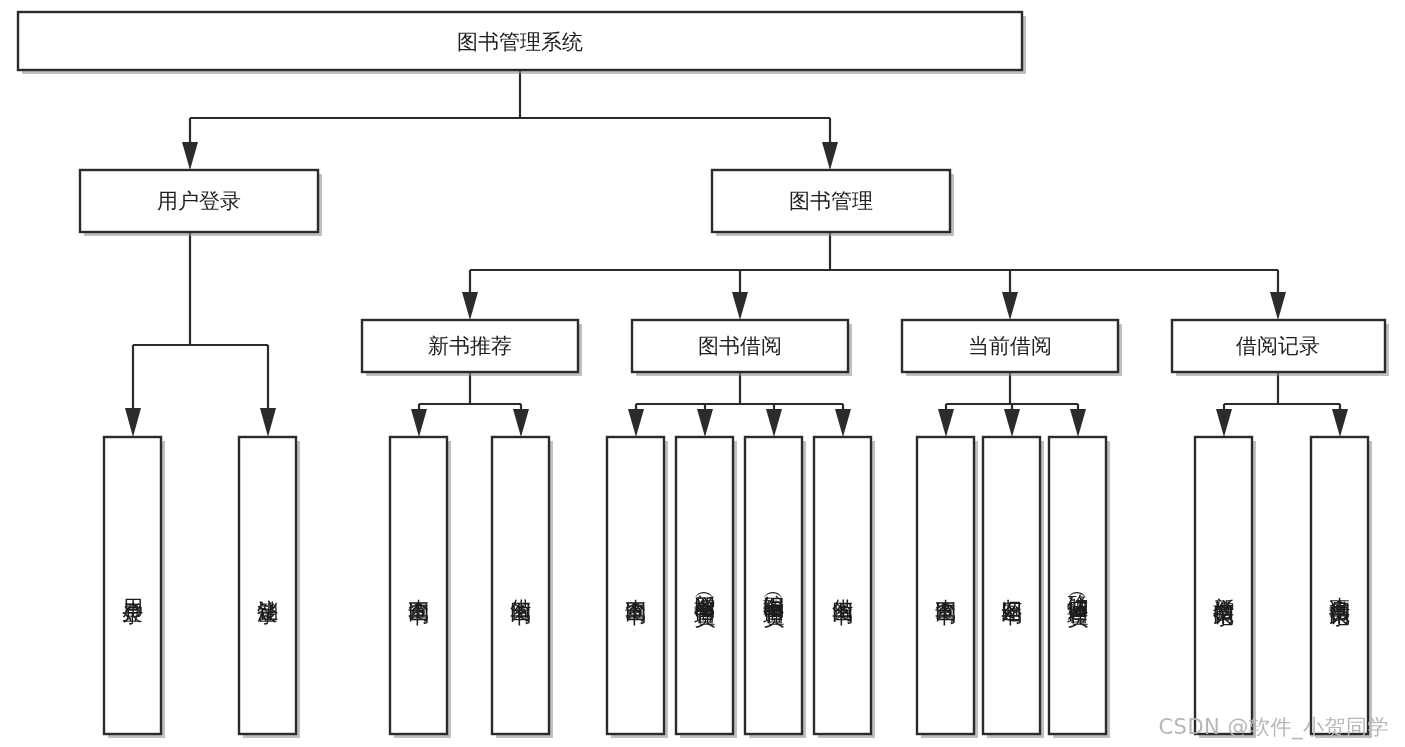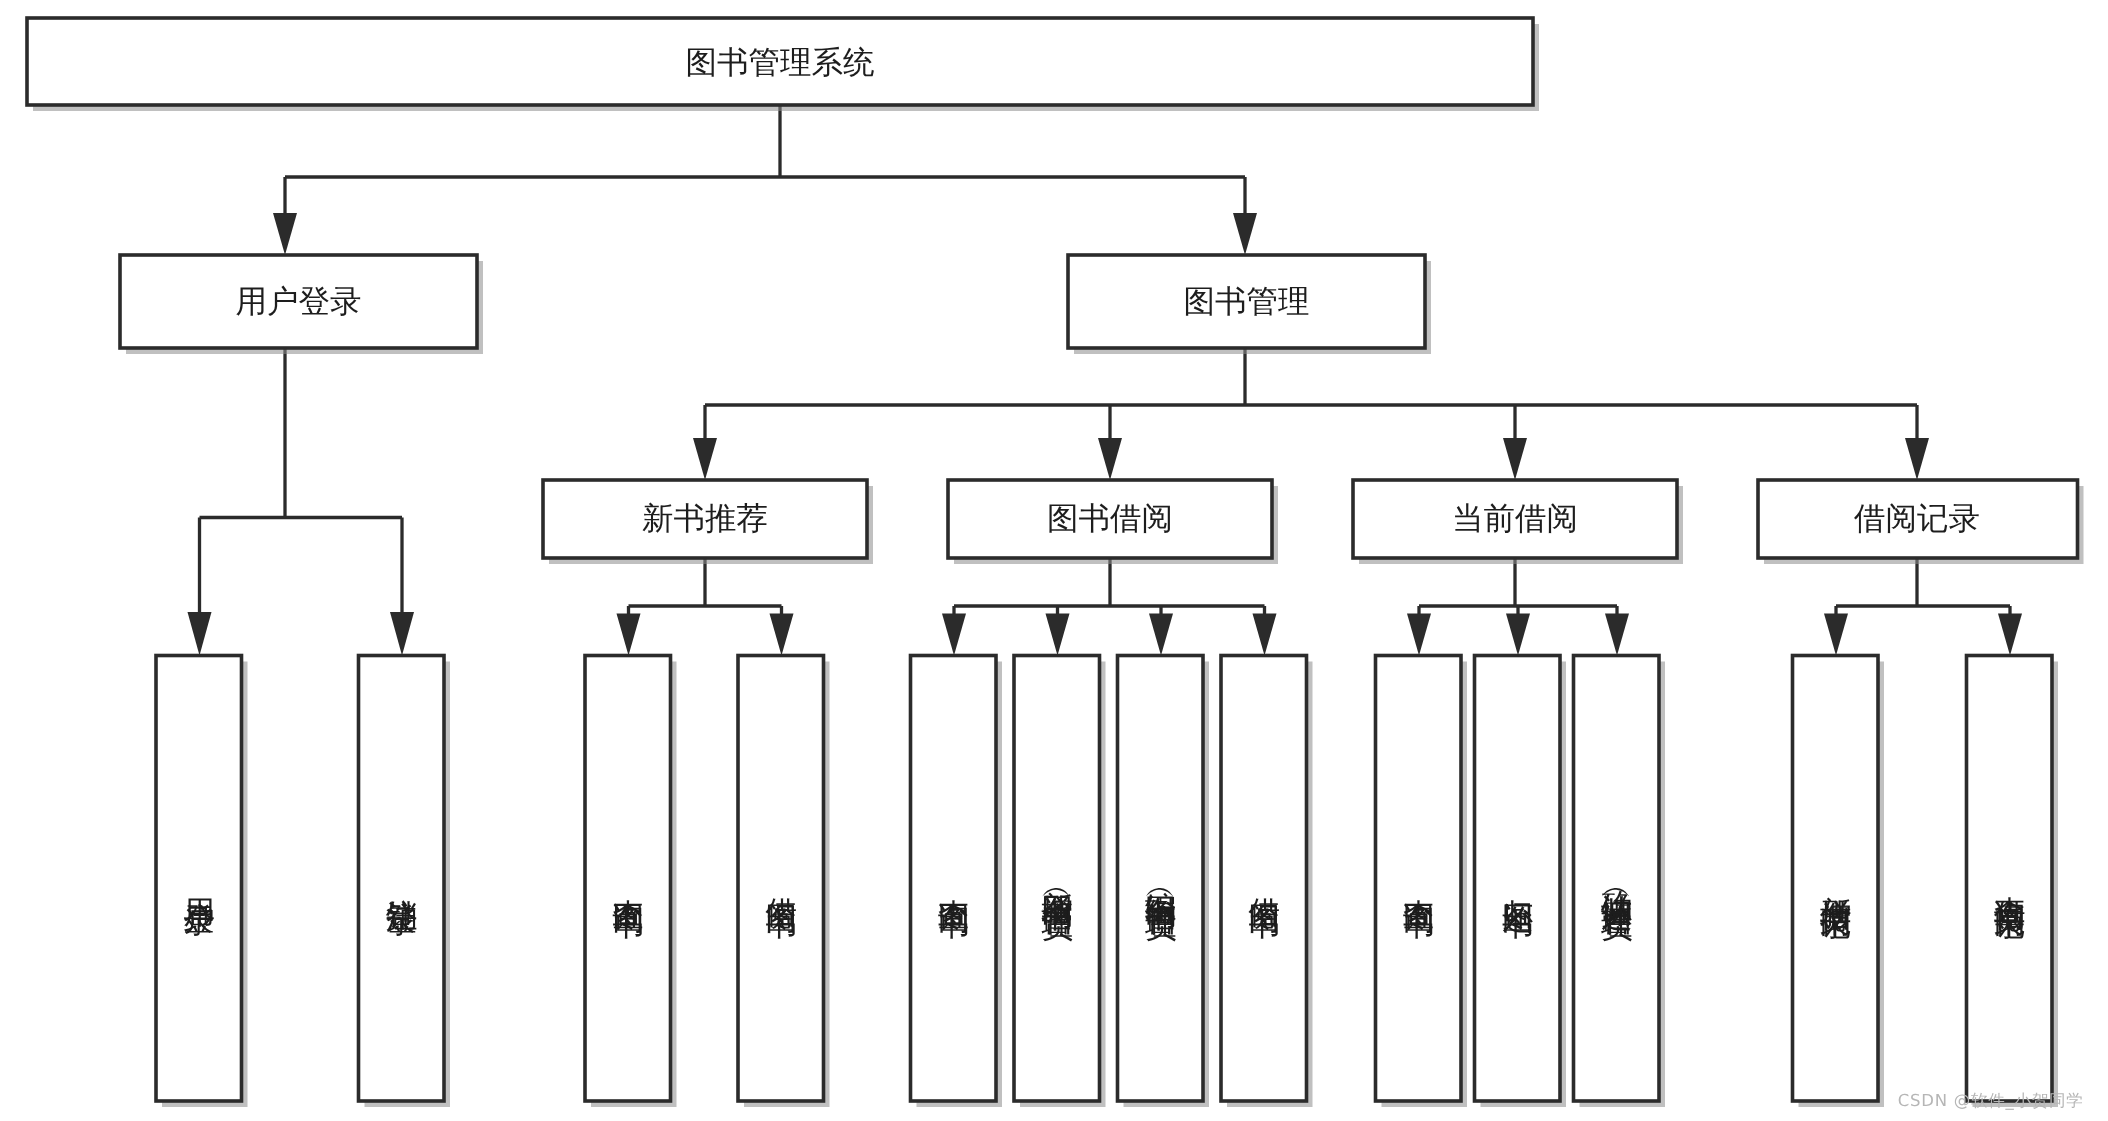--- a/index.html
+++ b/index.html
@@ -66,21 +66,21 @@
     color: #1d1d1d;
     letter-spacing: 2px;
     pointer-events: none;
     white-space: nowrap;
   }
   .watermark {
     position: absolute;
     right: 16px;
     bottom: 6px;
     font-family: "DejaVu Sans", "Liberation Sans", sans-serif;
-    font-size: 11px;
+    font-size: 21px;
     color: #b6b6b6;
     letter-spacing: 0.5px;
     user-select: none;
   }
 </style>
 </head>
 <body>
 
 <div id="diagram-root">
 

